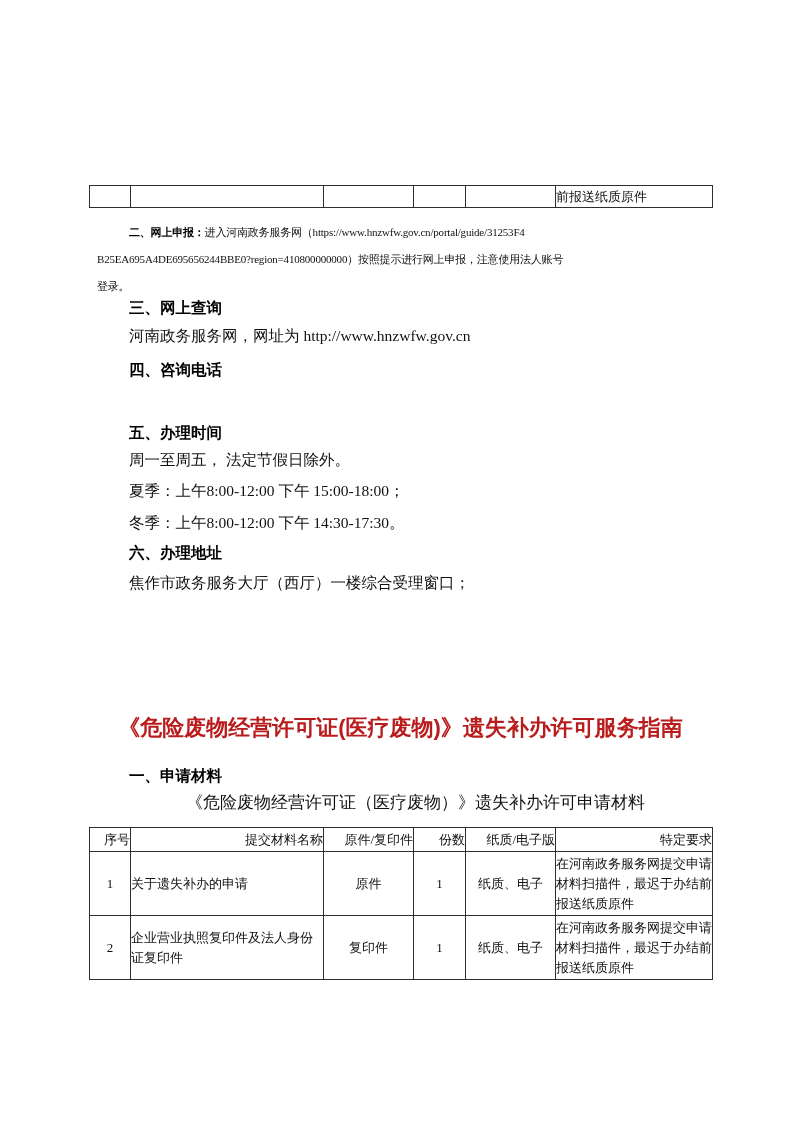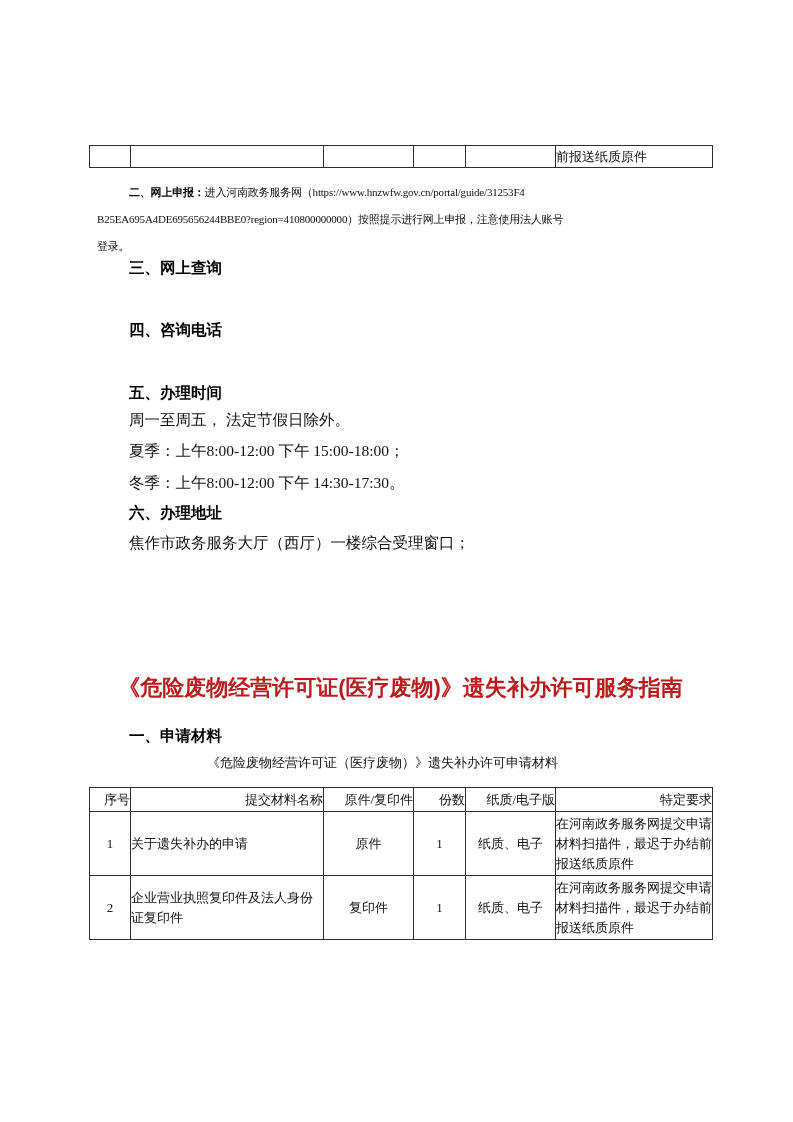--- a/index.html
+++ b/index.html
@@ -8,21 +8,21 @@
     background: #ffffff;
     font-family: "Liberation Serif", "DejaVu Serif", serif;
     color: #1a1a1a;
   }
   #page {
     position: relative;
     width: 793px; height: 1122px;
     overflow: hidden;
     background: #ffffff;
   }
-  .abs { position: absolute; }
+  .abs { position: absolute; margin-top: 40px; }
 
   
   .para {
     left: 97px; width: 624px;
     font-size: 15.5px; line-height: 18px;
     white-space: nowrap;
     color: #111;
   }
   .indent { padding-left: 32px; }   
 
@@ -54,23 +54,23 @@
     text-align: center;
     font-family: "Liberation Sans", "DejaVu Sans", sans-serif;
     font-weight: bold;
     font-size: 22px; line-height: 34px;
     white-space: nowrap;
     color: #b91c1c;
   }
 
   
   .tbl-caption {
-    left: 71px; width: 623px;
+    left: 104px; width: 623px;
     text-align: center;
-    font-size: 13px; line-height: 18px;
+    font-size: 17px; line-height: 18px;
     color: #111;
   }
 
   
   table.grid {
     border-collapse: collapse;
     table-layout: fixed;
     width: 623px;
     font-size: 13px;
     color: #111;
@@ -117,20 +117,21 @@
 
   <div class="abs wrapblock" style="top:179px;">
     <div class="ln indent">
       <span class="lbl">二、网上申报：</span><span>进入河南政务服务网（https://www.hnzwfw.gov.cn/portal/guide/31253F4</span>
     </div>
     <div class="ln">B25EA695A4DE695656244BBE0?region=410800000000）按照提示进行网上申报，注意使用法人账号</div>
     <div class="ln">登录。</div>
   </div>
 
   <div class="abs hd" style="top:259px;">三、网上查询</div>
+  <div class="abs para indent" style="top:287px;">河南政务服务网，网址为 http://www.hnzwfw.gov.cn</div>
 
   <div class="abs hd" style="top:321px;">四、咨询电话</div>
 
   <div class="abs hd" style="top:384px;">五、办理时间</div>
   <div class="abs para indent" style="top:411px;">周一至周五， 法定节假日除外。</div>
   <div class="abs para indent" style="top:442px;">夏季：上午8:00-12:00 下午 15:00-18:00；</div>
   <div class="abs para indent" style="top:474px;">冬季：上午8:00-12:00 下午 14:30-17:30。</div>
 
   <div class="abs hd" style="top:504px;">六、办理地址</div>
   <div class="abs para indent" style="top:534px;">焦作市政务服务大厅（西厅）一楼综合受理窗口；</div>

